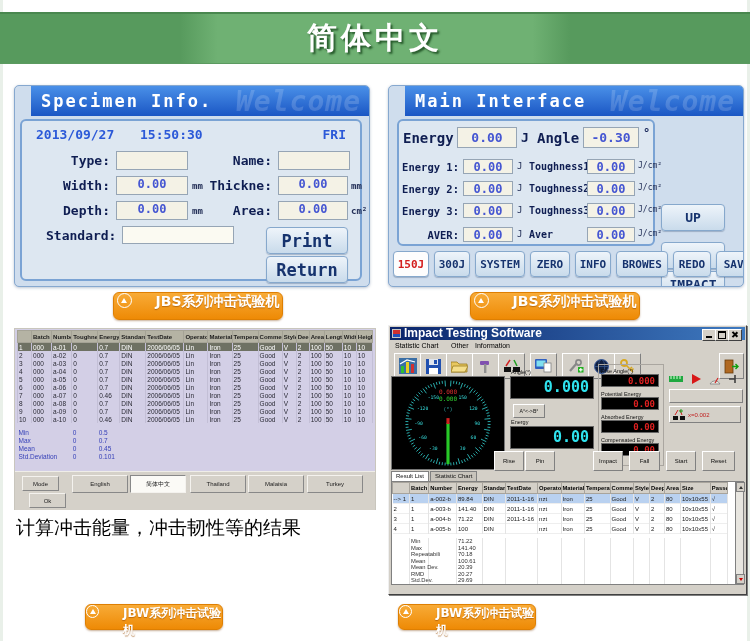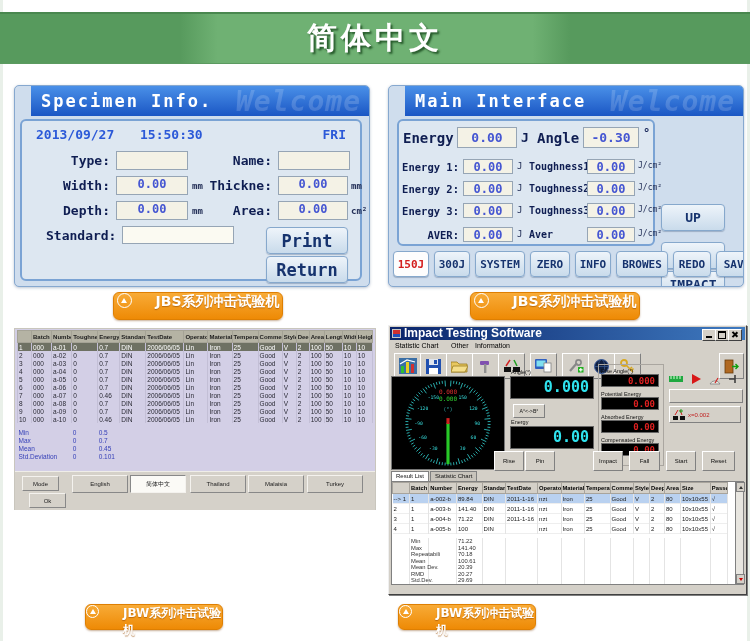--- a/index.html
+++ b/index.html
@@ -1122,20 +1122,21 @@
     <div class="sarr up" style="top:0;">
         <i></i>
       </div>
     <div class="sarr dn" style="bottom:0;">
         <i></i>
       </div>
   </div>
 </div>
 
 <div id="desc">
+  <div>计算冲击能量，冲击韧性等的结果</div>
 </div>
 
 <div class="badge" style="left:85px;top:604px;width:136px;height:24px;font-size:12px;">
   <span class="circ" style="width:11px;height:11px;">
       <span class="tri"></span>
     </span>
   <span>JBW系列冲击试验机</span>
 </div>
 <div class="badge" style="left:398px;top:604px;width:136px;height:24px;font-size:12px;">
   <span class="circ" style="width:11px;height:11px;">

